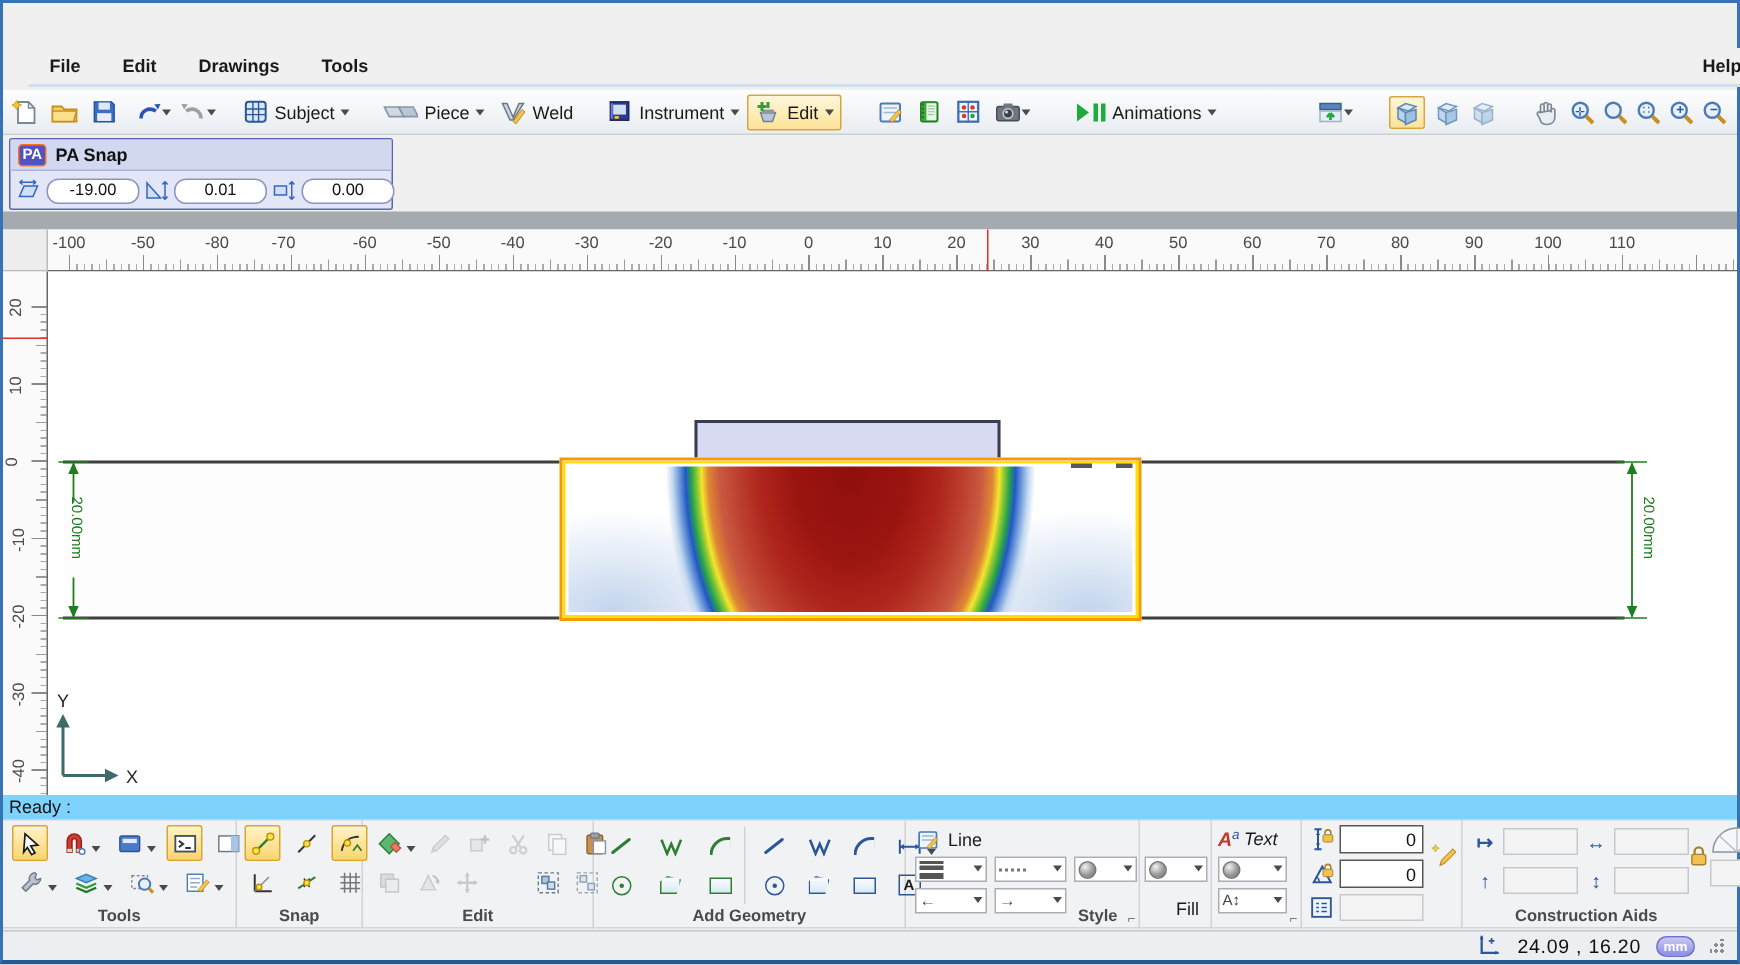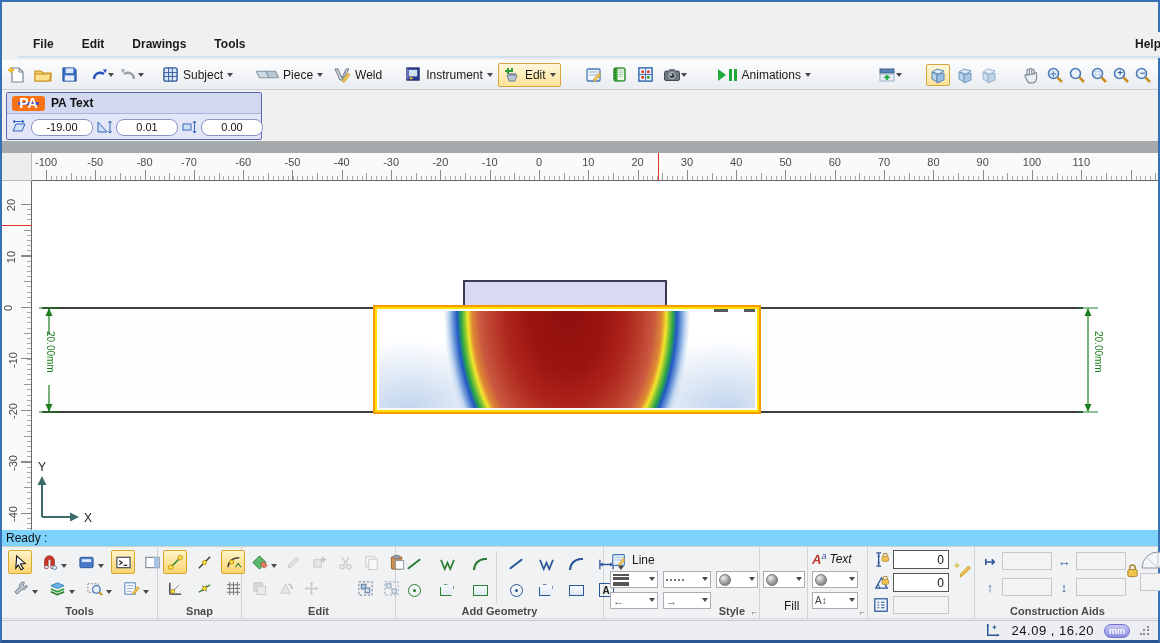--- a/index.html
+++ b/index.html
@@ -27,21 +27,21 @@
   .tb-btn.hl { background:linear-gradient(#fff7dc,#fbe397); border-color:#d7a53c; }
   .tb-label { font-size:12px; color:#1a1a1a; }
   .car { width:0; height:0; border:3px solid transparent; border-top:4px solid #4a4a4a; margin-top:4px; }
   .ic { width:18px; height:18px; display:inline-flex; align-items:center; justify-content:center; flex:0 0 auto; }
   .ic svg { display:block; }
 
   
   .pa-area { position:absolute; left:0; top:89px; width:1156px; height:50px; background:#f0f0f0; }
   .pa-panel { position:absolute; left:4px; top:1px; width:256px; height:48px; background:#e2e6f7; border:1px solid #5a64b4; border-radius:2px; }
   .pa-head { height:21px; background:#d2d8f0; display:flex; align-items:center; gap:6px; padding:0 5px; border-bottom:1px solid #aab3dd; }
-  .pa-badge { width:33px; height:15px; background:#5053c1; border:6px solid #f97316; border-radius:3px; color:#fff; font-size:14px; font-weight:bold; display:flex; align-items:center; justify-content:center; }
+  .pa-badge { width:19px; height:15px; background:#5053c1; border:1px solid #f97316; border-radius:3px; color:#fff; font-size:10px; font-weight:bold; display:flex; align-items:center; justify-content:center; }
   .pa-title { font-size:12px; font-weight:bold; color:#111; }
   .pa-fields { display:flex; align-items:center; height:26px; padding:0 4px; gap:3px; }
   .pa-field { display:flex; align-items:center; gap:2px; }
   .pa-pill { width:62px; height:17px; background:#fff; border:1px solid #8a93c4; border-radius:8px; font-size:11px; color:#111; display:flex; align-items:center; justify-content:center; }
 
   
   .darkband { position:absolute; left:0; top:139px; width:1156px; height:12px; background:#a5aaaf; }
 
   
   .hruler { position:absolute; left:30px; top:151px; width:1126px; height:28px; background:#fafafa; border-bottom:1px solid #666;
@@ -580,21 +580,21 @@
           <use href="#sy-mag"></use>
         </svg>
         <span style="position:absolute;left:6px;top:2.5px;font-size:9px;color:#2b5797;font-weight:bold;">−</span>
       </span>
   </div>
 
   <div class="pa-area">
     <div class="pa-panel">
       <div class="pa-head">
         <span class="pa-badge">PA</span>
-        <span class="pa-title">PA Text</span>
+        <span class="pa-title">PA Snap</span>
       </div>
       <div class="pa-fields">
         <span class="pa-field">
           <span class="ic">
               <svg width="16" height="16" viewBox="0 0 16 16">
                 <path d="M4 5h9l-3 7H1z" fill="#cfe0f4" stroke="#3465c0"></path>
                 <path d="M1 2.5h11M12 2.5l-2-1.5M12 2.5l-2 1.5M1 2.5l2-1.5M1 2.5l2 1.5" stroke="#3465c0" fill="none"></path>
               </svg>
             </span>
           <span class="pa-pill">-19.00</span>

